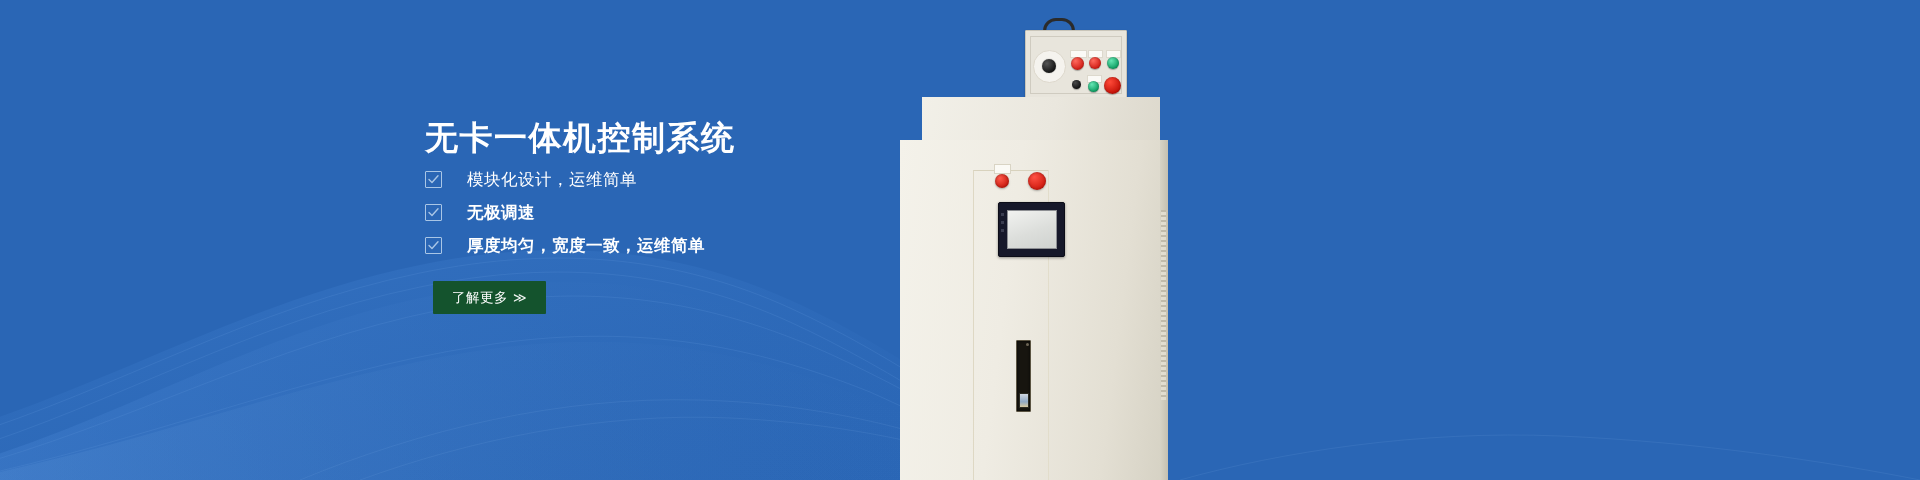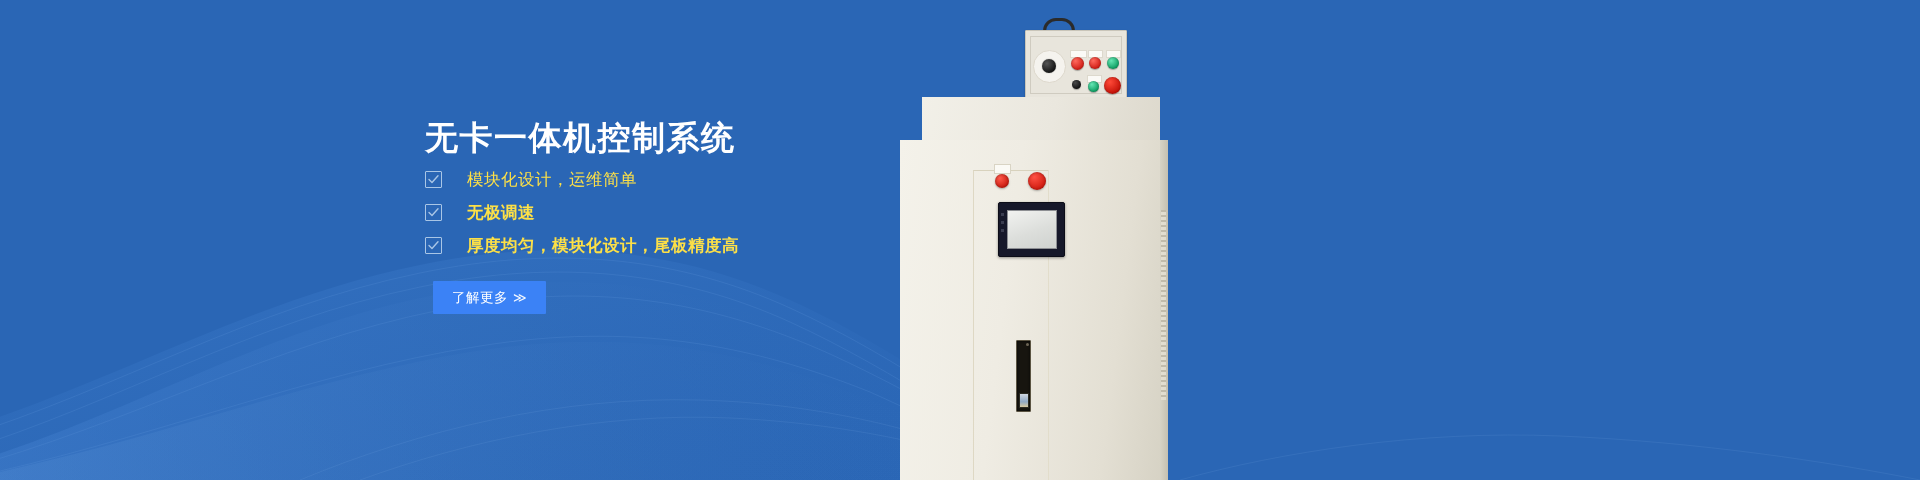--- a/index.html
+++ b/index.html
@@ -65,32 +65,32 @@
     height: 17px;
     border: 1px solid #a9c6e6;
     box-sizing: border-box;
     margin-right: 25px;
     flex: 0 0 auto;
     position: relative;
     border-radius: 1px;
   }
   .check-box svg { position: absolute; left: 1px; top: 1px; }
   .feature-text {
-    color: #fde047;
+    color: #ffffff;
     font-size: 16.5px;
     letter-spacing: 0.5px;
     white-space: nowrap;
   }
   .cta-button {
     position: absolute;
     top: 281px;
     left: 8px;
     width: 113px;
     height: 33px;
-    background: #3b82f6;
+    background: #14532d;
     border: none;
     border-radius: 1px;
     color: #ffffff;
     font-size: 13.5px;
     font-family: "Liberation Sans", "DejaVu Sans", sans-serif;
     letter-spacing: 0.5px;
     cursor: pointer;
     display: flex;
     align-items: center;
     justify-content: center;
@@ -364,21 +364,21 @@
         </span>
         <span class="feature-text">无极调速</span>
       </li>
 
       <li class="feature-item">
         <span class="check-box">
           <svg width="13" height="13" viewBox="0 0 13 13">
             <polyline points="2,6.5 5,9.5 11,2.8" fill="none" stroke="#a9c6e6" stroke-width="1.4" stroke-linecap="round" stroke-linejoin="round"></polyline>
           </svg>
         </span>
-        <span class="feature-text">厚度均匀，模块化设计，尾板精度高</span>
+        <span class="feature-text">厚度均匀，宽度一致，运维简单</span>
       </li>
 
     </ul>
 
     <button class="cta-button">
       <span class="cta-label">了解更多</span>
       <span class="cta-chevrons">≫</span>
     </button>
 
   </div>

